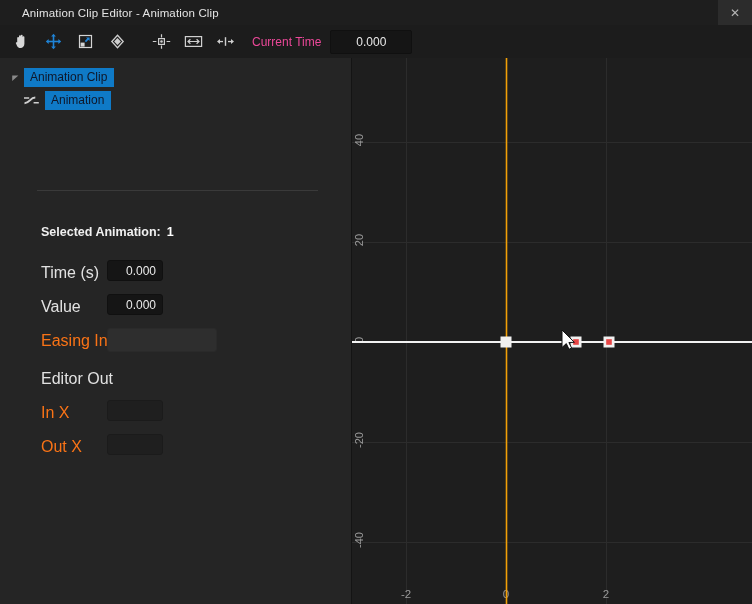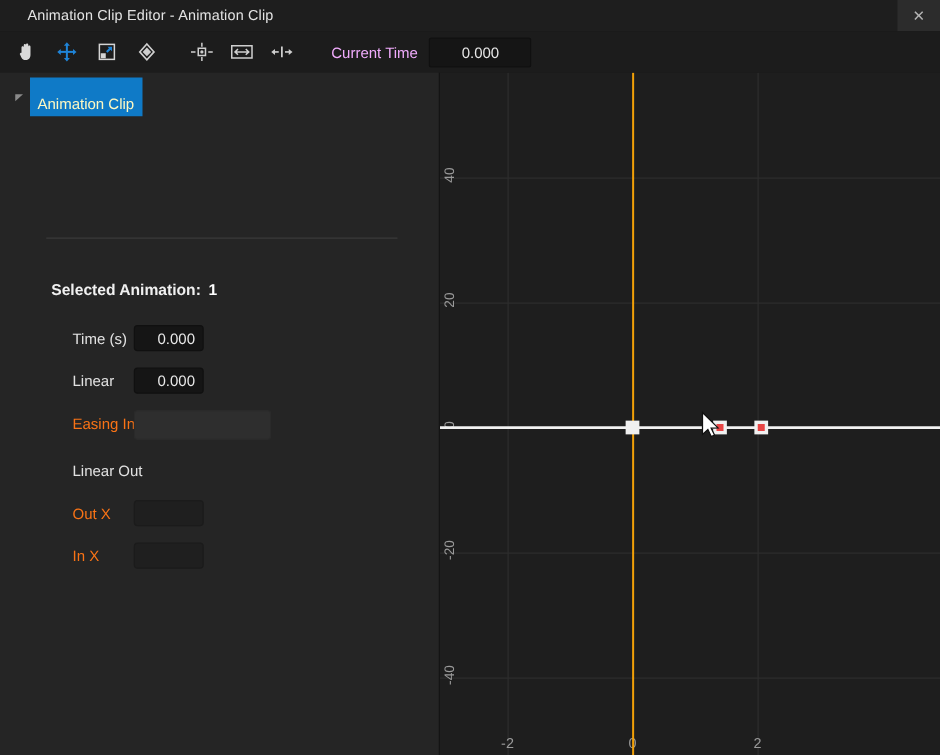--- a/index.html
+++ b/index.html
@@ -68,23 +68,23 @@
     margin-left: 6px;
     display: flex;
     align-items: center;
     justify-content: center;
   }
   .tool-btn.first { margin-left: 8px; }
   .tool-gap { width: 12px; height: 1px; }
   .tool-btn svg { display: block; }
 
   .cur-time-label {
-    margin-left: 27px;
-    font-size: 12px;
-    color: #f0abfc;
+    margin-left: 14px;
+    font-size: 12px;
+    color: #ec4899;
     white-space: nowrap;
   }
   .cur-time-field {
     margin-left: 9px;
     width: 80px; height: 22px;
     background: #151515;
     border: 1px solid #101010;
     border-radius: 2px;
     display: flex;
     align-items: center;
@@ -119,23 +119,23 @@
   .tri svg { display: block; }
   .curve-icon {
     width: 22px; height: 16px;
     display: flex;
     align-items: center;
     justify-content: center;
     margin-right: 1px;
   }
   .tree-label {
     background: #0f7ac7;
-    color: #fef9c3;
-    font-size: 12px;
-    padding: 14px 7px 3px 6px;
+    color: #0f172a;
+    font-size: 12px;
+    padding: 2px 7px 3px 6px;
     line-height: 14px;
     border-radius: 0;
     white-space: nowrap;
   }
 
   .divider {
     position: absolute;
     left: 37px; top: 132px;
     width: 281px; height: 1px;
     background: #3a3a3a;
@@ -153,24 +153,23 @@
 
   
   .form { position: absolute; left: 0; top: 202px; width: 352px; }
   .row {
     position: relative;
     height: 34px;
   }
   .row .lbl {
     position: absolute;
     left: 41px; top: 4px;
-    font-size: 12px;
+    font-size: 16px;
     color: #e2e2e2;
     white-space: nowrap;
-    margin-left: 17px;
   }
   .row .lbl.dim { color: #f97316; }
   .field {
     position: absolute;
     left: 107px; top: 0;
     width: 56px; height: 21px;
     background: #151515;
     border: 1px solid #101010;
     border-radius: 3px;
     display: flex;
@@ -327,64 +326,73 @@
     <div class="tree">
       <div class="tree-row">
         <span class="tri">
           <svg width="9" height="9" viewBox="0 0 9 9">
             <path d="M1.2 2.4h6.2L1.2 8.0z" fill="#8a8a8a"></path>
           </svg>
         </span>
         <span class="tree-label">Animation Clip</span>
       </div>
 
+      <div class="tree-row child">
+        <span class="curve-icon">
+          <svg width="20" height="13" viewBox="0 0 20 13">
+            <path d="M1.5 9.2c5.4 0 5.4-5.6 10.8-5.6" fill="none" stroke="#d0d0d0" stroke-width="2"></path>
+            <path d="M1.0 4.0h5.2M10.6 8.8h5.2" stroke="#d0d0d0" stroke-width="1.6"></path>
+          </svg>
+        </span>
+        <span class="tree-label">Animation</span>
+      </div>
     </div>
 
     <div class="divider"></div>
 
     <div class="sel-keys">
       <span>Selected Animation:</span><span class="count">1</span>
     </div>
 
     <div class="form">
 
       <div class="row">
         <span class="lbl">Time (s)</span>
         <div class="field">
           <span>0.000</span>
         </div>
       </div>
 
       <div class="row">
-        <span class="lbl">Linear</span>
+        <span class="lbl">Value</span>
         <div class="field">
           <span>0.000</span>
         </div>
       </div>
 
       <div class="row" style="height:36px;">
         <span class="lbl dim">Easing In</span>
         <div class="field wide" style="height:24px;">
           <span></span>
         </div>
       </div>
 
       <div class="row" style="height:36px;">
-        <span class="lbl" style="top:6px;">Linear Out</span>
+        <span class="lbl" style="top:6px;">Editor Out</span>
       </div>
 
       <div class="row">
-        <span class="lbl dim">Out X</span>
+        <span class="lbl dim">In X</span>
         <div class="field empty">
           <span></span>
         </div>
       </div>
 
       <div class="row">
-        <span class="lbl dim">In X</span>
+        <span class="lbl dim">Out X</span>
         <div class="field empty">
           <span></span>
         </div>
       </div>
 
 
     </div>
 
   </div>
 

